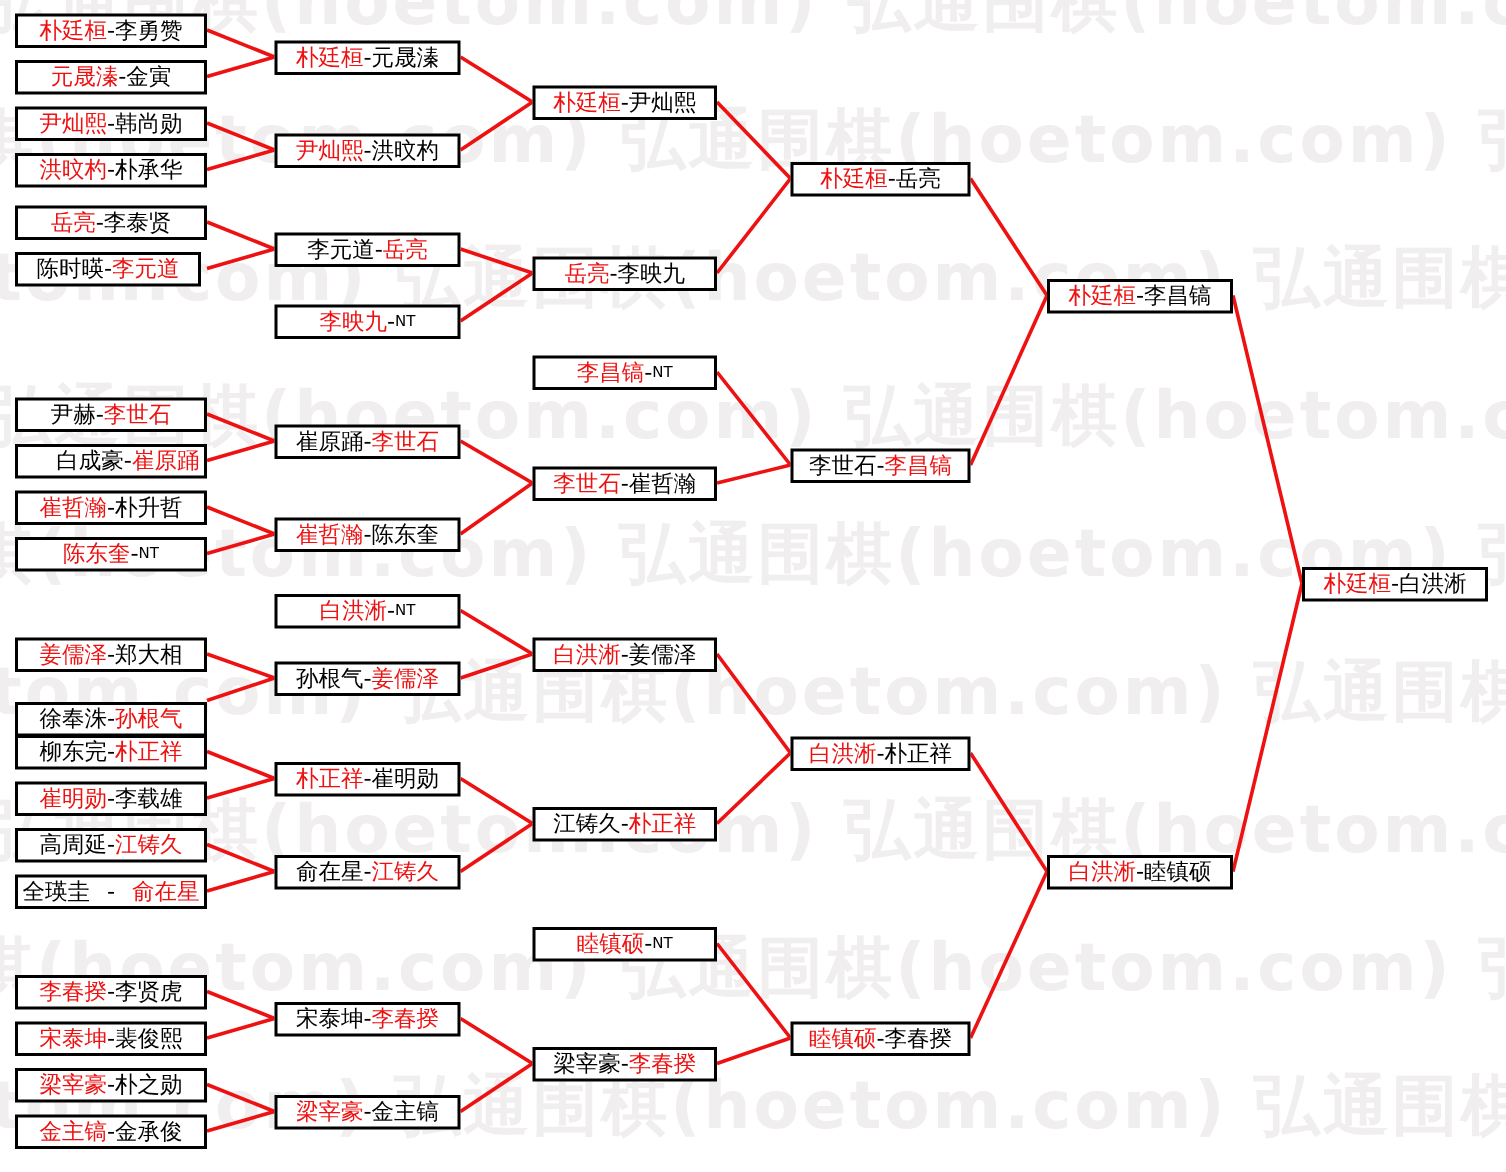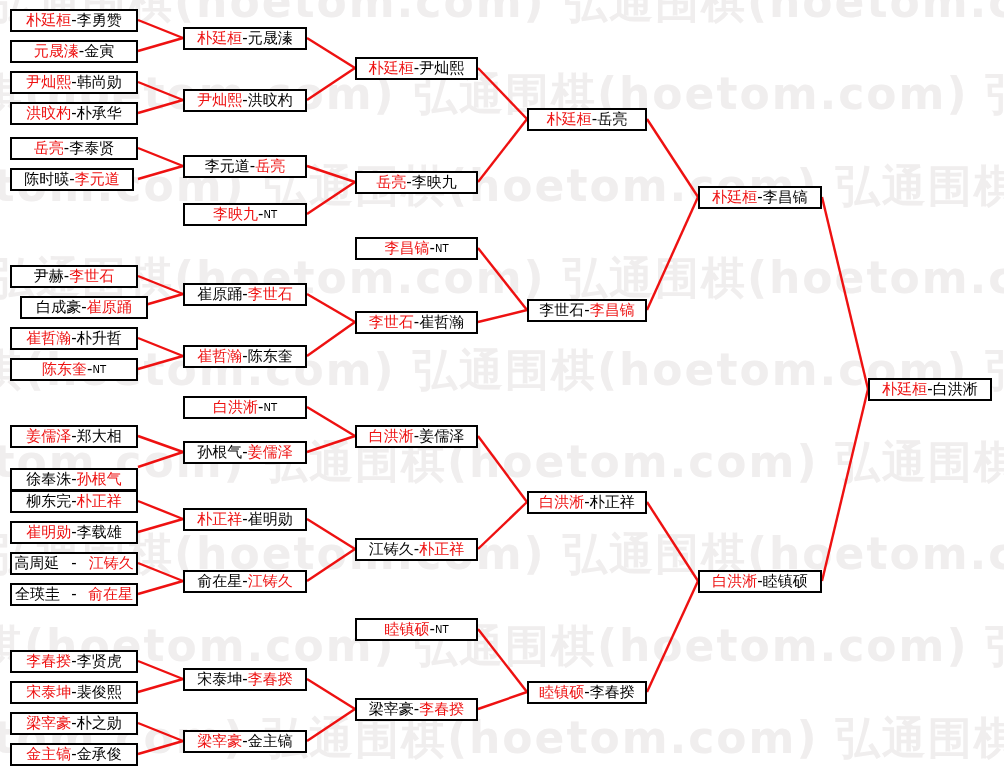--- a/index.html
+++ b/index.html
@@ -180,21 +180,21 @@
       <div class="match-box" style="left: 10px; top: 168px; width: 124px; height: 23px;">
         <span class="p-lose">陈时暎</span>
         <span class="p-dash">-</span>
         <span class="p-win">李元道</span>
       </div>
       <div class="match-box" style="left: 10px; top: 265px; width: 128px; height: 23px;">
         <span class="p-lose">尹赫</span>
         <span class="p-dash">-</span>
         <span class="p-win">李世石</span>
       </div>
-      <div class="match-box" style="left: 20px; top: 296px; width: 128px; height: 23px;">
+      <div class="match-box" style="left: 10px; top: 296px; width: 128px; height: 23px; justify-content: flex-end;">
         <span class="p-lose">白成豪</span>
         <span class="p-dash">-</span>
         <span class="p-win">崔原踊</span>
       </div>
       <div class="match-box" style="left: 10px; top: 327px; width: 128px; height: 23px;">
         <span class="p-win">崔哲瀚</span>
         <span class="p-dash">-</span>
         <span class="p-lose">朴升哲</span>
       </div>
       <div class="match-box nt" style="left: 10px; top: 358px; width: 128px; height: 23px;">
@@ -215,21 +215,21 @@
       <div class="match-box" style="left: 10px; top: 490px; width: 128px; height: 23px;">
         <span class="p-lose">柳东完</span>
         <span class="p-dash">-</span>
         <span class="p-win">朴正祥</span>
       </div>
       <div class="match-box" style="left: 10px; top: 521px; width: 128px; height: 23px;">
         <span class="p-win">崔明勋</span>
         <span class="p-dash">-</span>
         <span class="p-lose">李载雄</span>
       </div>
-      <div class="match-box" style="left: 10px; top: 552px; width: 128px; height: 23px; gap: 12px;">
+      <div class="match-box" style="left: 10px; top: 552px; width: 128px; height: 23px;">
         <span class="p-lose">高周延</span>
         <span class="p-dash">-</span>
         <span class="p-win">江铸久</span>
       </div>
       <div class="match-box" style="left: 10px; top: 583px; width: 128px; height: 23px; justify-content: space-between;">
         <span class="p-lose">全瑛圭</span>
         <span class="p-dash">-</span>
         <span class="p-win">俞在星</span>
       </div>
       <div class="match-box" style="left: 10px; top: 650px; width: 128px; height: 23px;">

